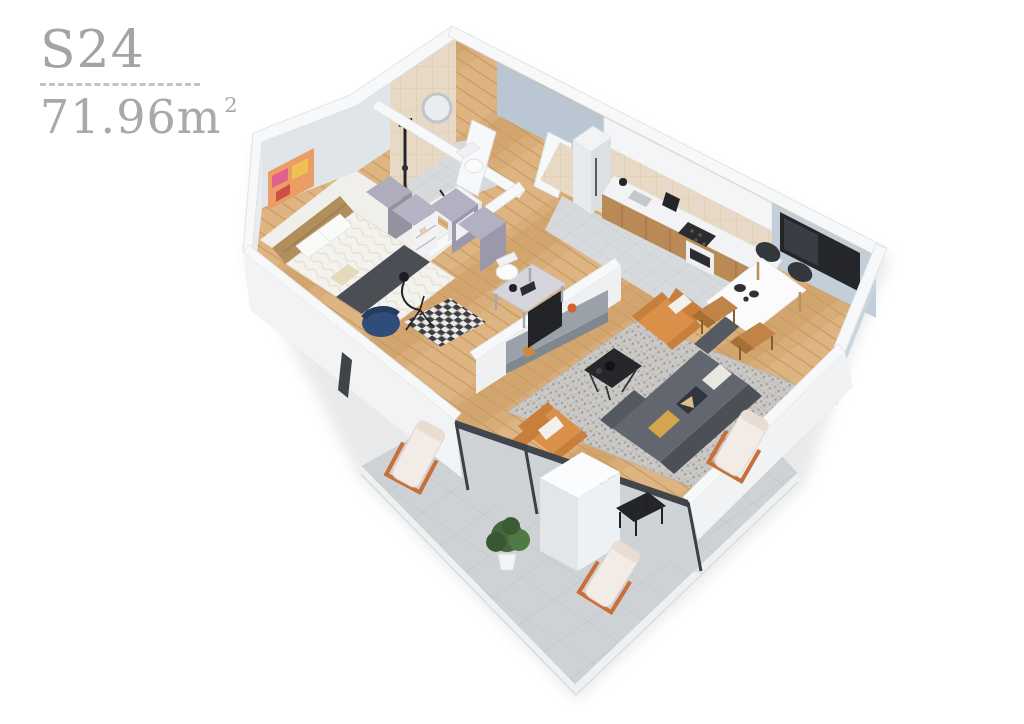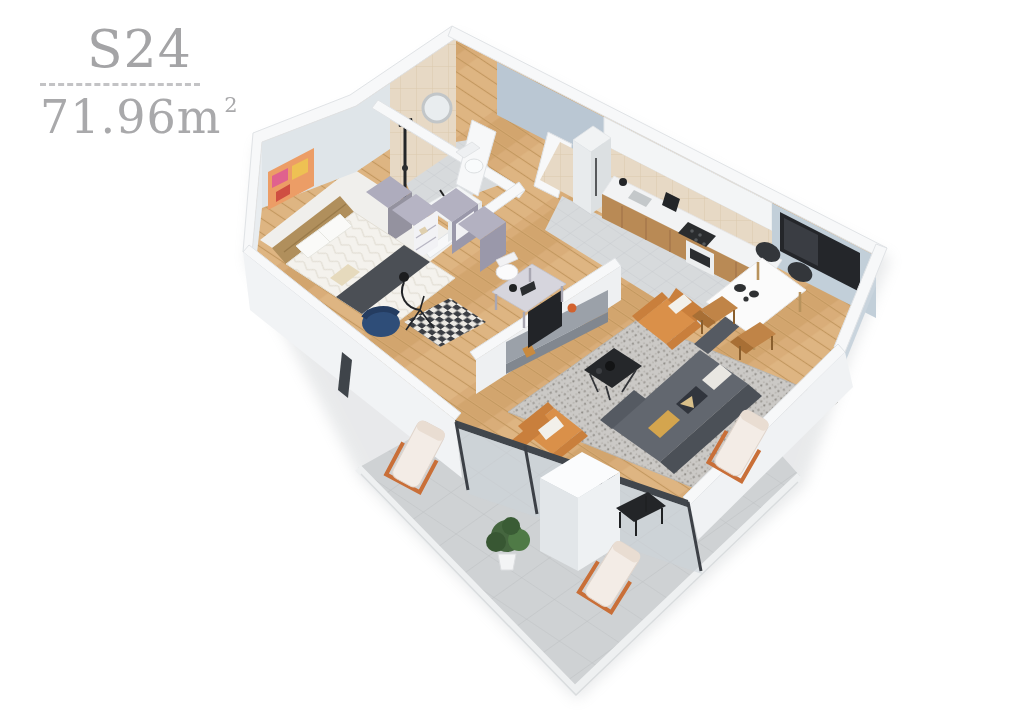--- a/index.html
+++ b/index.html
@@ -1,19 +1,19 @@
 <!DOCTYPE html>
 <html><head>
 <meta charset="utf-8">
 <style>
   html,body{margin:0;padding:0;background:#ffffff;}
   .stage{position:relative;width:1024px;height:724px;background:#ffffff;overflow:hidden;
          font-family:"DejaVu Serif","Liberation Serif",serif;}
   .plan-label{position:absolute;left:40px;top:22px;color:#a9a9ab;}
-  .unit-code{font-size:52px;line-height:1.05;letter-spacing:1px;color:#a4a4a6;margin-left:47px;}
+  .unit-code{font-size:52px;line-height:1.05;letter-spacing:1px;color:#a4a4a6;}
   .label-divider{width:160px;border:none;border-top:3px dashed #c3c3c5;margin:6px 0 4px 0;}
   .area-line{font-size:46px;color:#a9a9ab;letter-spacing:1px;}
   .area-line sup{font-size:21px;position:relative;top:-4px;left:3px;}
 </style>
 </head>
 <body>
 
 <div class="stage">
 
   

